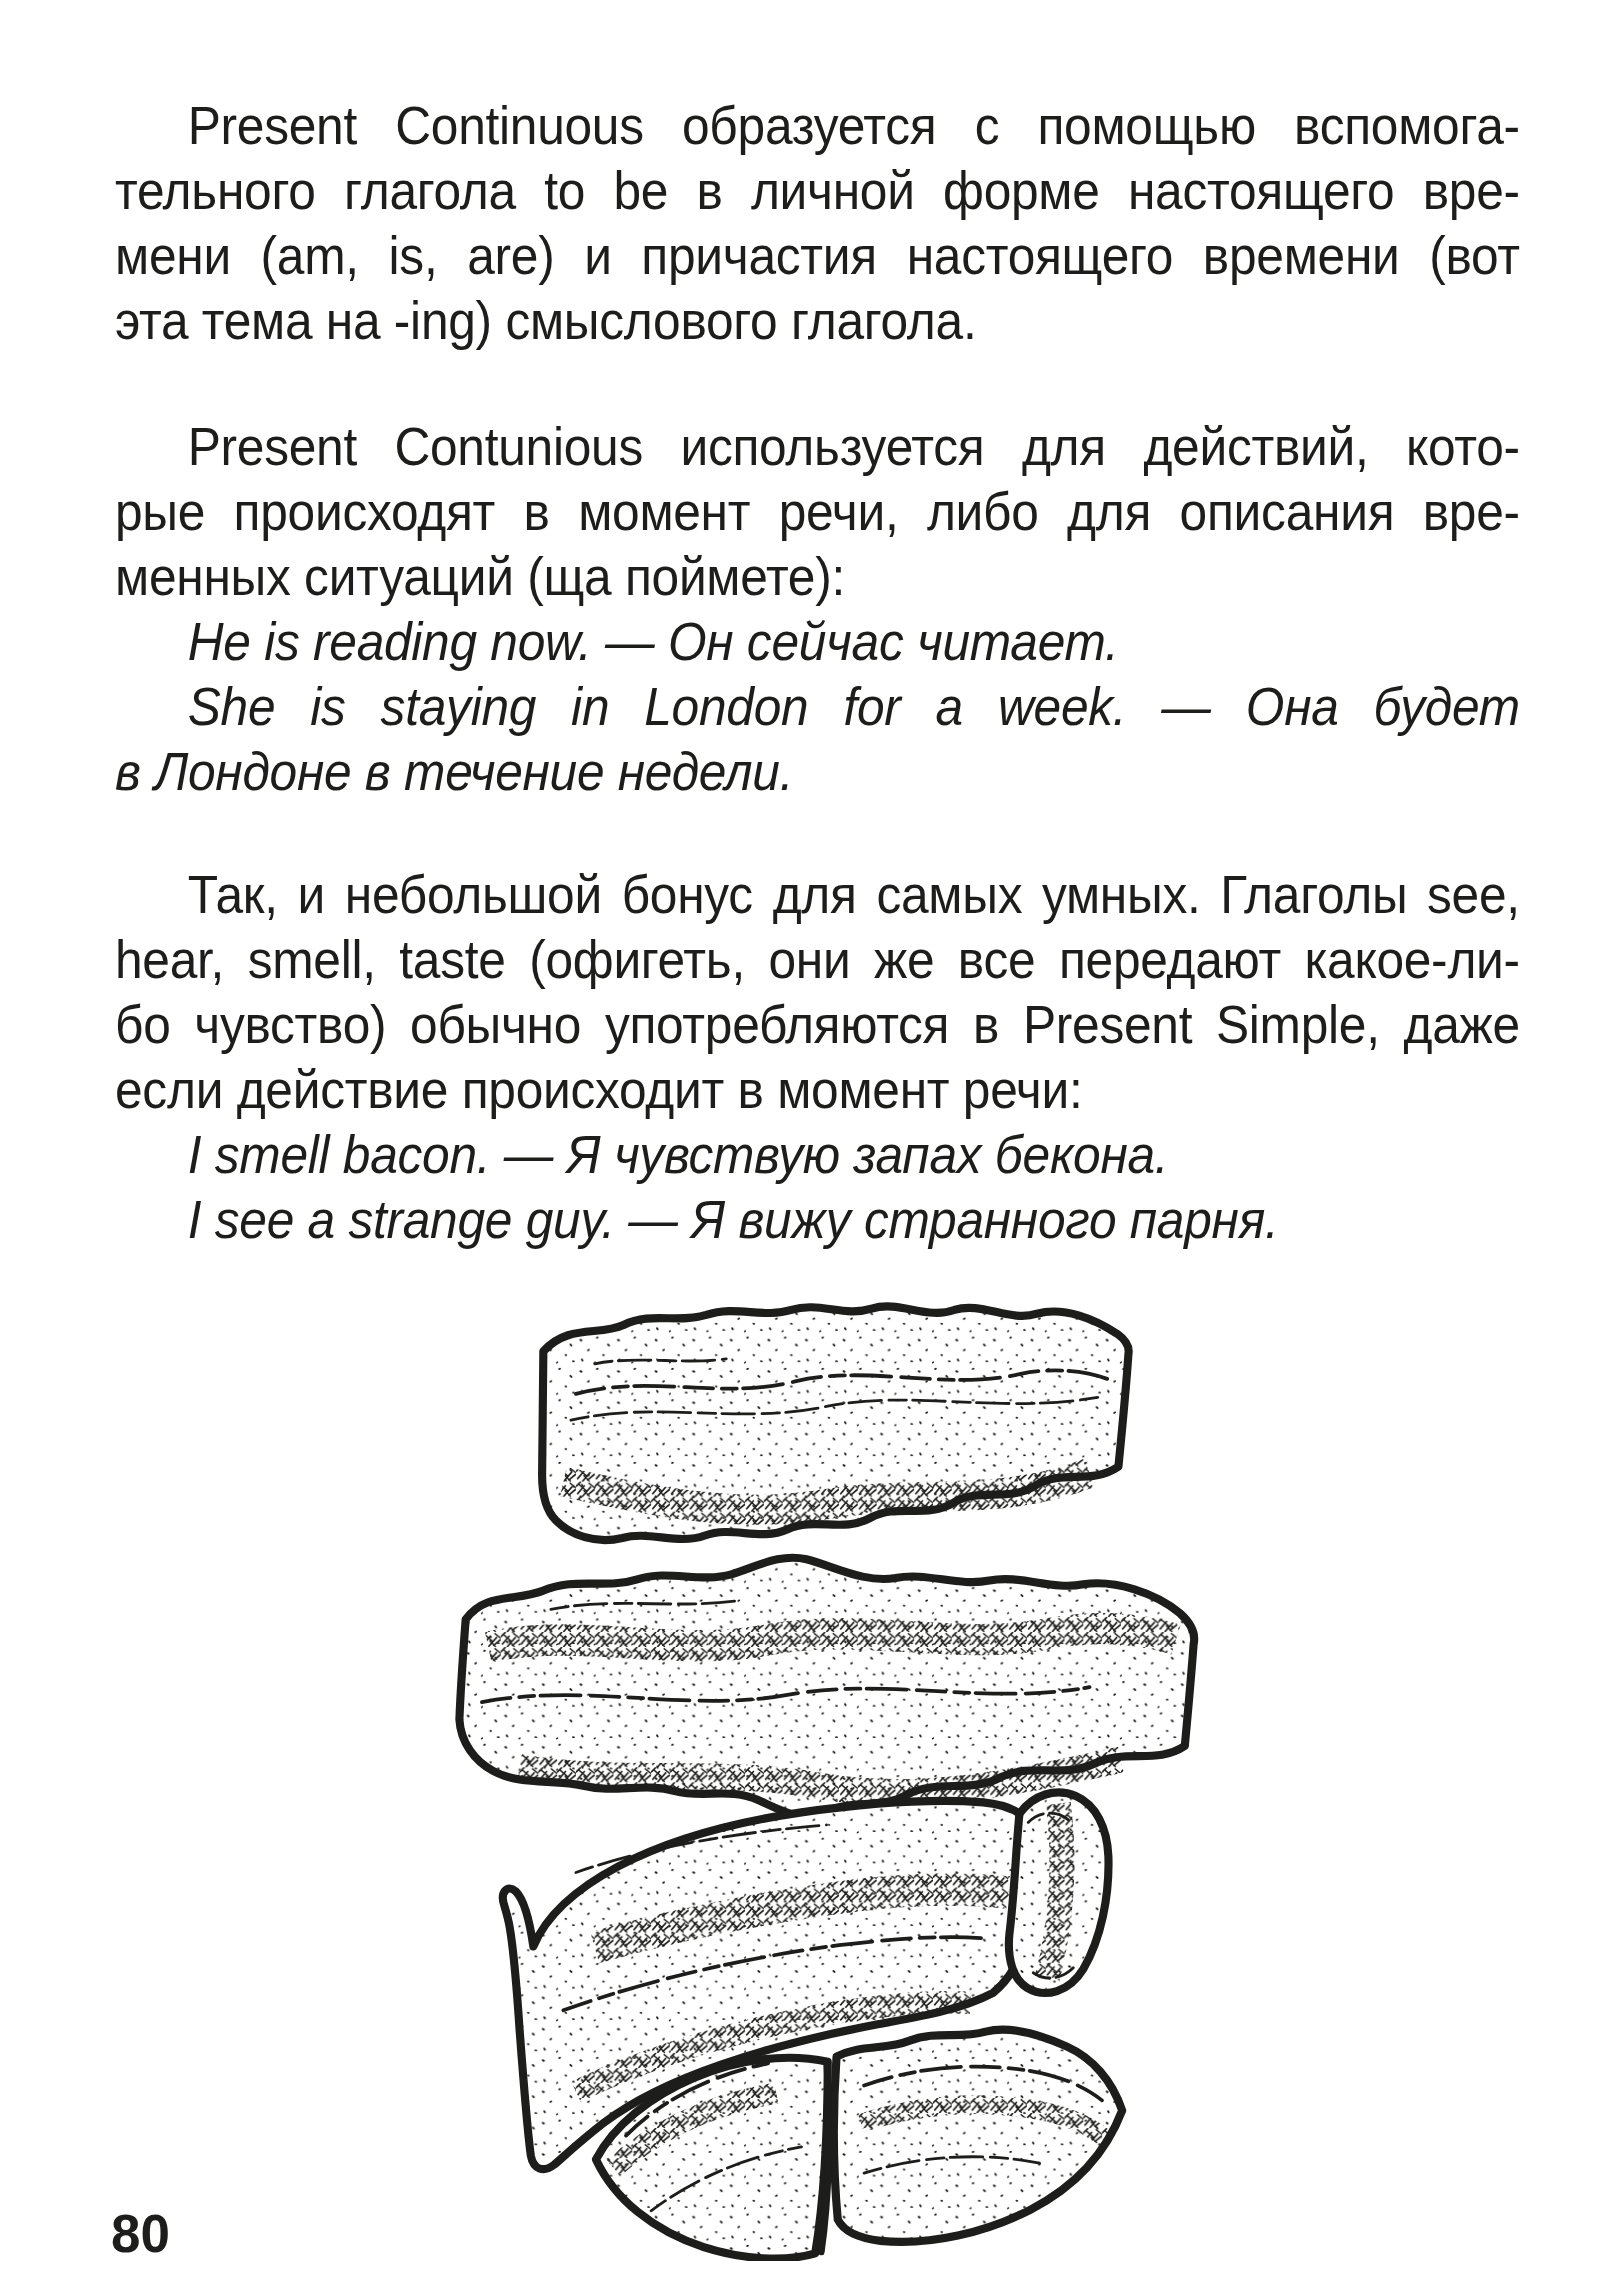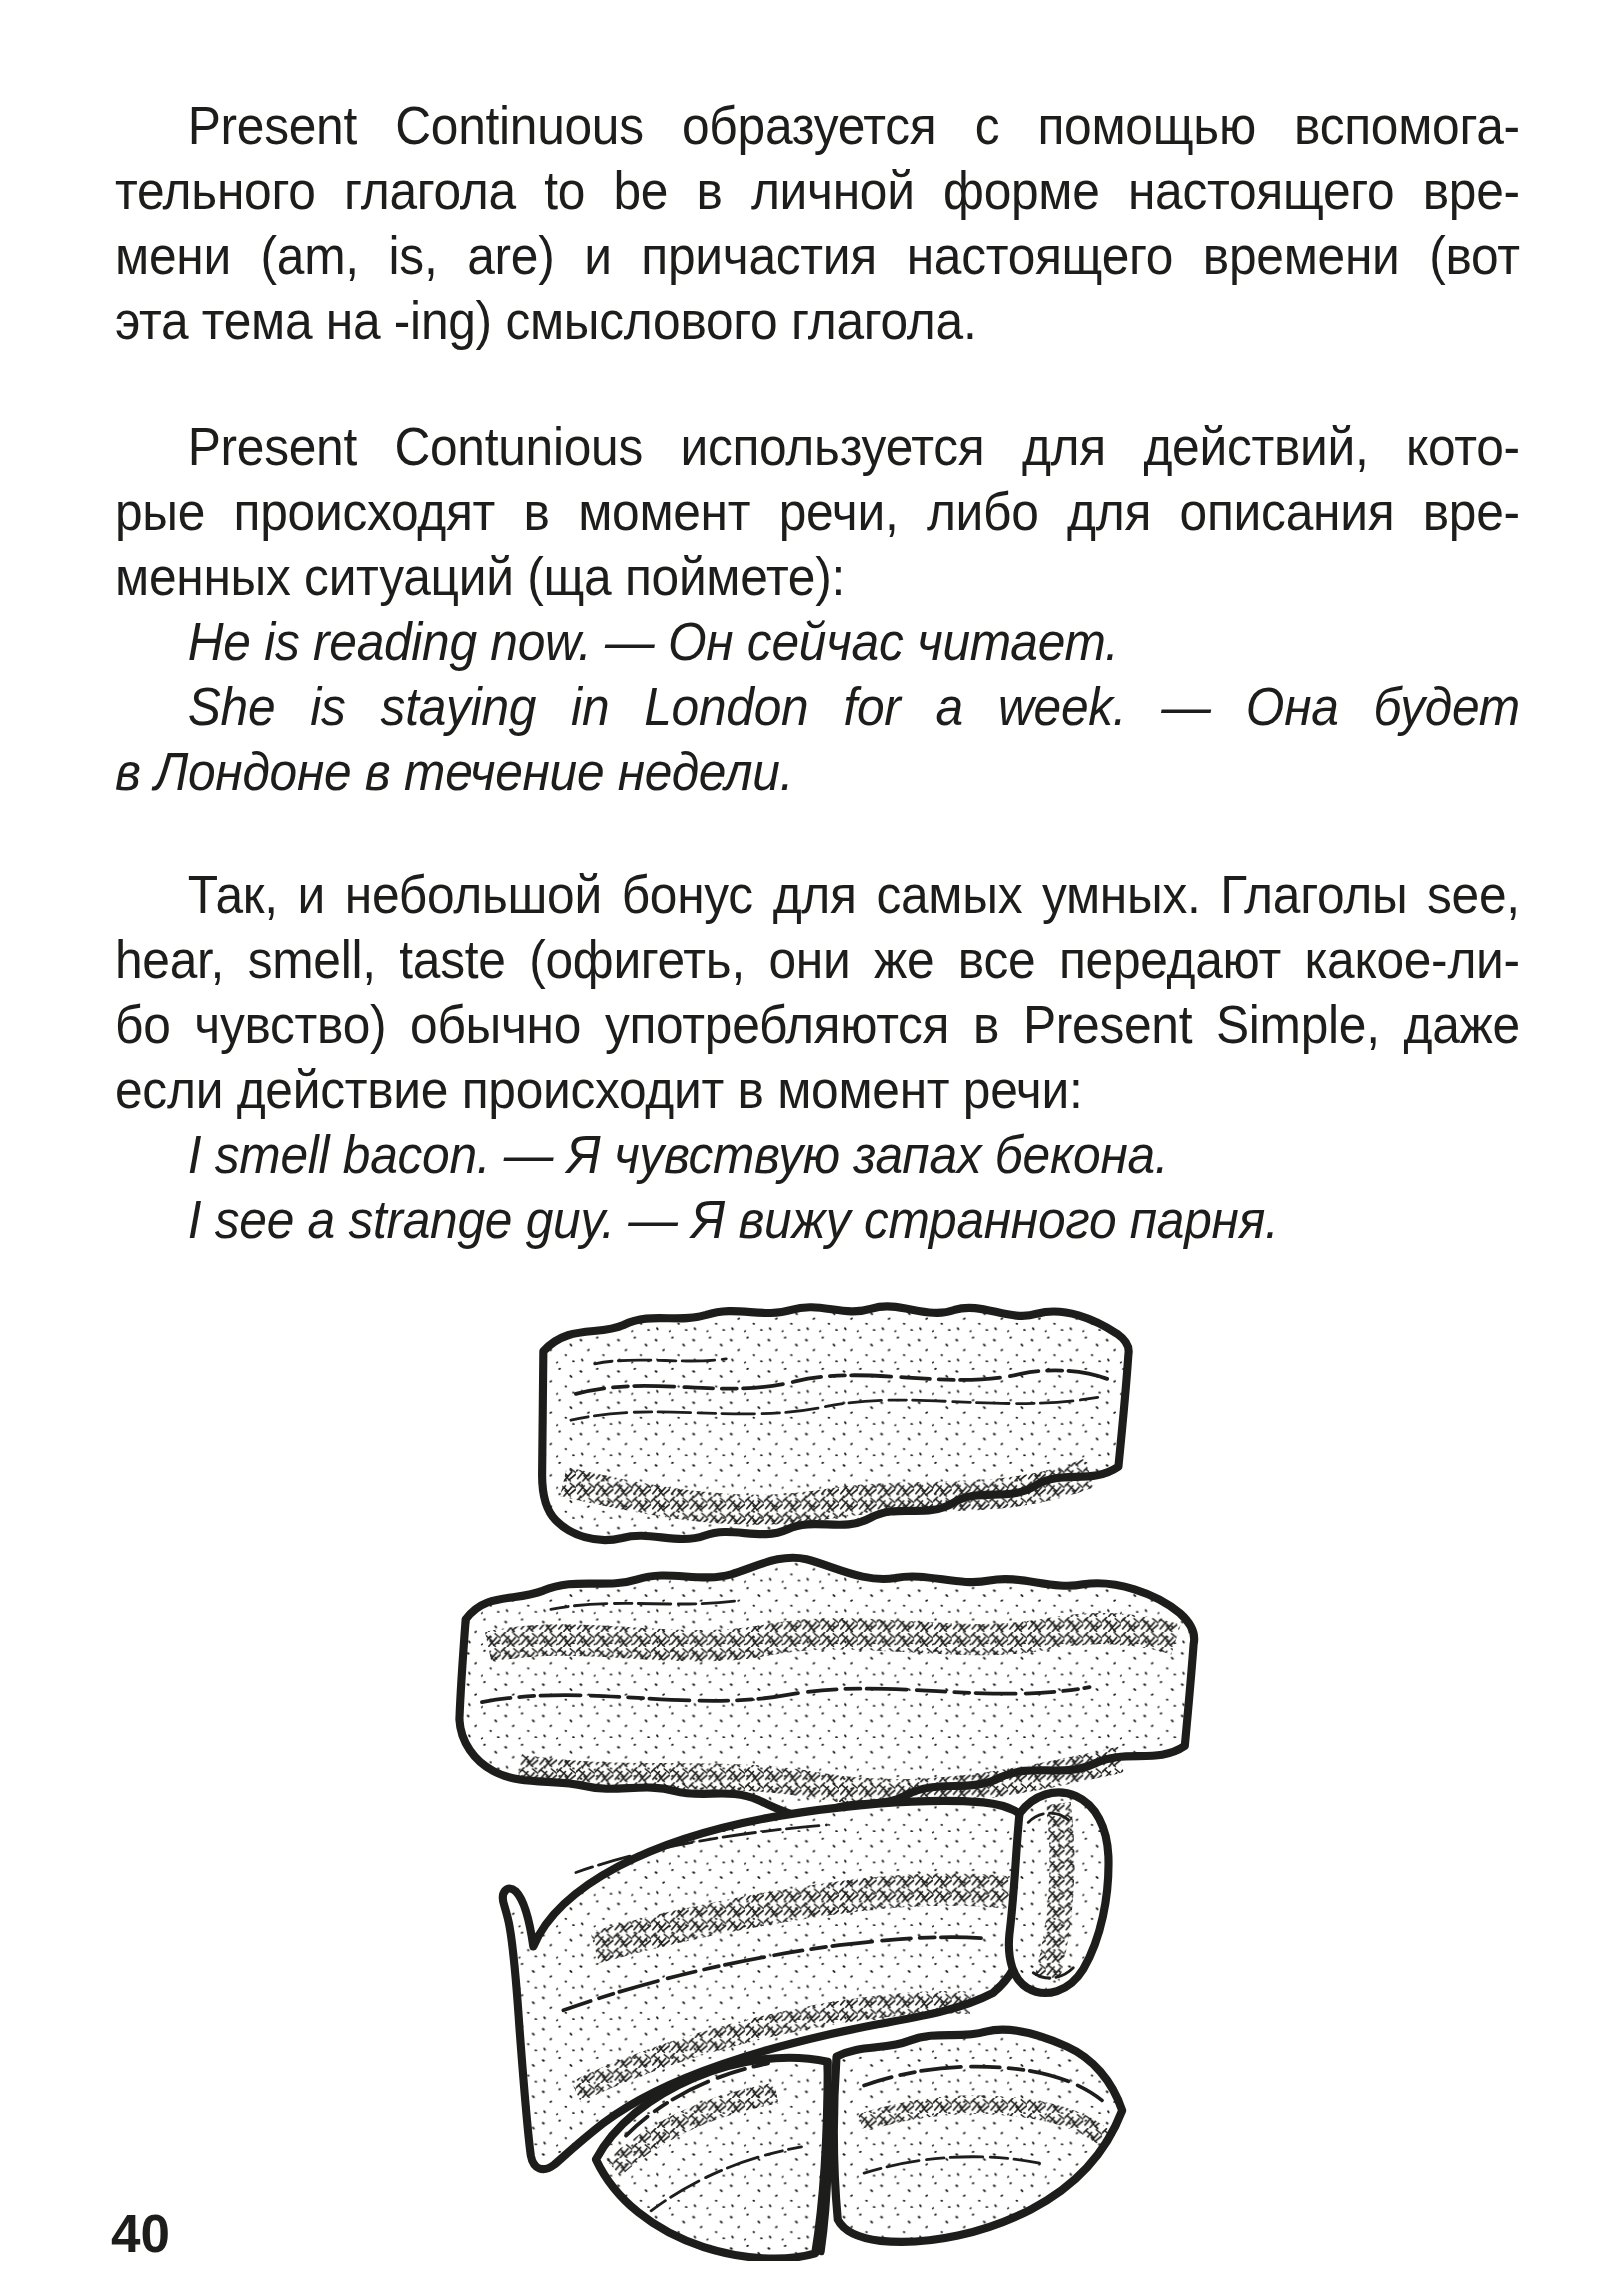--- a/index.html
+++ b/index.html
@@ -173,16 +173,16 @@
         <path class="sketch thin" d="M 420,1500 C 490,1448 570,1414 660,1398"></path>
         <path class="bacon-body" d="M 716,1254 C 754,1234 794,1244 834,1228 C 874,1212 914,1226 954,1214 C 994,1204 1044,1220 1084,1238 C 1124,1256 1156,1292 1172,1340 C 1146,1408 1096,1462 1026,1498 C 956,1534 866,1556 786,1548 C 752,1544 728,1534 718,1514 C 710,1428 710,1340 716,1254 Z"></path>
         <path class="sketch" d="M 760,1300 C 840,1272 930,1262 1020,1276 C 1070,1284 1110,1300 1140,1324"></path>
         <path class="hatch-band" stroke-width="30" d="M 755,1360 C 845,1330 945,1322 1040,1340 C 1090,1350 1128,1368 1150,1390"></path>
         <path class="sketch thin" d="M 760,1440 C 850,1412 950,1406 1040,1424"></path>
         <path class="crease" d="M 700,1262 C 706,1360 706,1470 692,1566"></path>
       </g>
     </svg>
   </figure>
 
-  <div class="pageno">40</div>
+  <div class="pageno">80</div>
 
 </main>
 
 
 </body></html>

